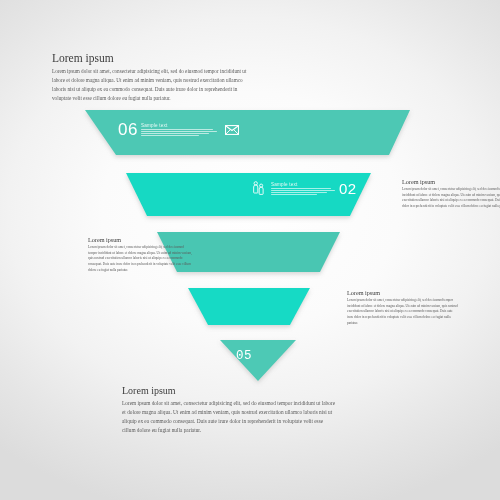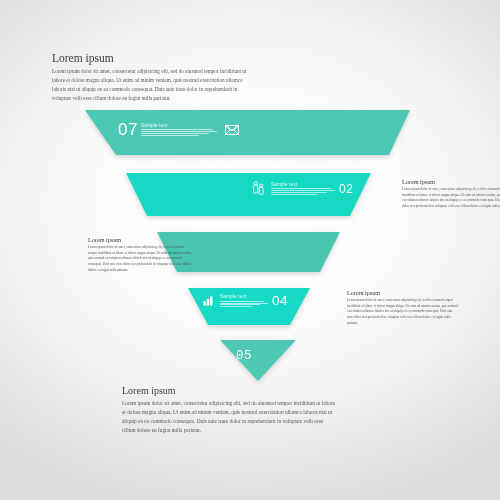--- a/index.html
+++ b/index.html
@@ -98,21 +98,21 @@
     background: rgba(255,255,255,.62);
     border-radius: .5px;
   }
   .icon-wrap { display: flex; align-items: center; justify-content: center; }
   .icon-wrap svg { display: block; }
 
   
   #row1 { left: 118px; top: 121px; }
   #row1 .num { font-size: 17px; margin-right: 3px; }
   #row2 { left: 252px; top: 181px; }
-  #row2 .num { font-size: 12px; margin-left: 4px; }
+  #row2 .num { font-size: 15px; margin-left: 4px; }
   #row3 { left: 175px; top: 243px; }
   #row3 .num { font-size: 14.5px; margin-right: 3px; }
   #row4 { left: 203px; top: 294px; }
   #row4 .num { font-size: 13.5px; margin-left: 4px; }
   #row5 { left: 236px; top: 350px; }
   #row5 .num { font-size: 12.5px; font-family: Liberation Mono, monospace; }
 </style>
 </head>
 <body>
 
@@ -170,21 +170,21 @@
           <filter id="sh5" x="-20%" y="-20%" width="140%" height="160%">
             <feDropShadow dx="0" dy="2.2" stdDeviation="2.2" flood-color="#8a8a8a" flood-opacity="0.33"></feDropShadow>
           </filter>
         </defs>
         <polygon filter="url(#sh5)" points="220,340 296,340 258,381" fill="#4ec9b5"></polygon>
       </svg>
     </div>
   </div>
 
   <div class="row" id="row1">
-    <span class="num">07</span>
+    <span class="num">06</span>
     <span class="label-wrap">
       <span class="label-title">Sample text</span>
       <span class="label-lines">
         <i style="width:72px"></i>
           <i style="width:76px"></i>
           <i style="width:68px"></i>
           <i style="width:58px"></i>
       </span>
     </span>
     <span class="icon-wrap" style="margin-left:8px">
@@ -211,39 +211,20 @@
         <i style="width:60px"></i>
           <i style="width:64px"></i>
           <i style="width:56px"></i>
           <i style="width:46px"></i>
       </span>
     </span>
     <span class="num">02</span>
   </div>
 
 
-  <div class="row" id="row4">
-    <span class="icon-wrap" style="margin-right:6px">
-      <svg width="11" height="10" viewBox="0 0 18 16">
-        <rect x="0.5" y="8.4" width="4.1" height="7.1" fill="#ffffff"></rect>
-        <rect x="6.0" y="4.6" width="4.1" height="10.9" fill="#ffffff"></rect>
-        <rect x="11.5" y="0.8" width="4.1" height="14.7" fill="#ffffff"></rect>
-      </svg>
-    </span>
-    <span class="label-wrap">
-      <span class="label-title">Sample text</span>
-      <span class="label-lines">
-        <i style="width:44px"></i>
-          <i style="width:48px"></i>
-          <i style="width:40px"></i>
-          <i style="width:32px"></i>
-      </span>
-    </span>
-    <span class="num">04</span>
-  </div>
 
   <div class="row" id="row5">
     <span class="num">05</span>
   </div>
 
   <div class="txtblock" id="block-top">
     <div class="tb-title">Lorem ipsum</div>
     <div class="tb-body">Lorem ipsum dolor sit amet, consectetur adipisicing elit, sed do eiusmod tempor incididunt ut labore et dolore magna aliqua. Ut enim ad minim veniam, quis nostrud exercitation ullamco laboris nisi ut aliquip ex ea commodo consequat. Duis aute irure dolor in reprehenderit in voluptate velit esse cillum dolore eu fugiat nulla pariatur.</div>
   </div>
 

